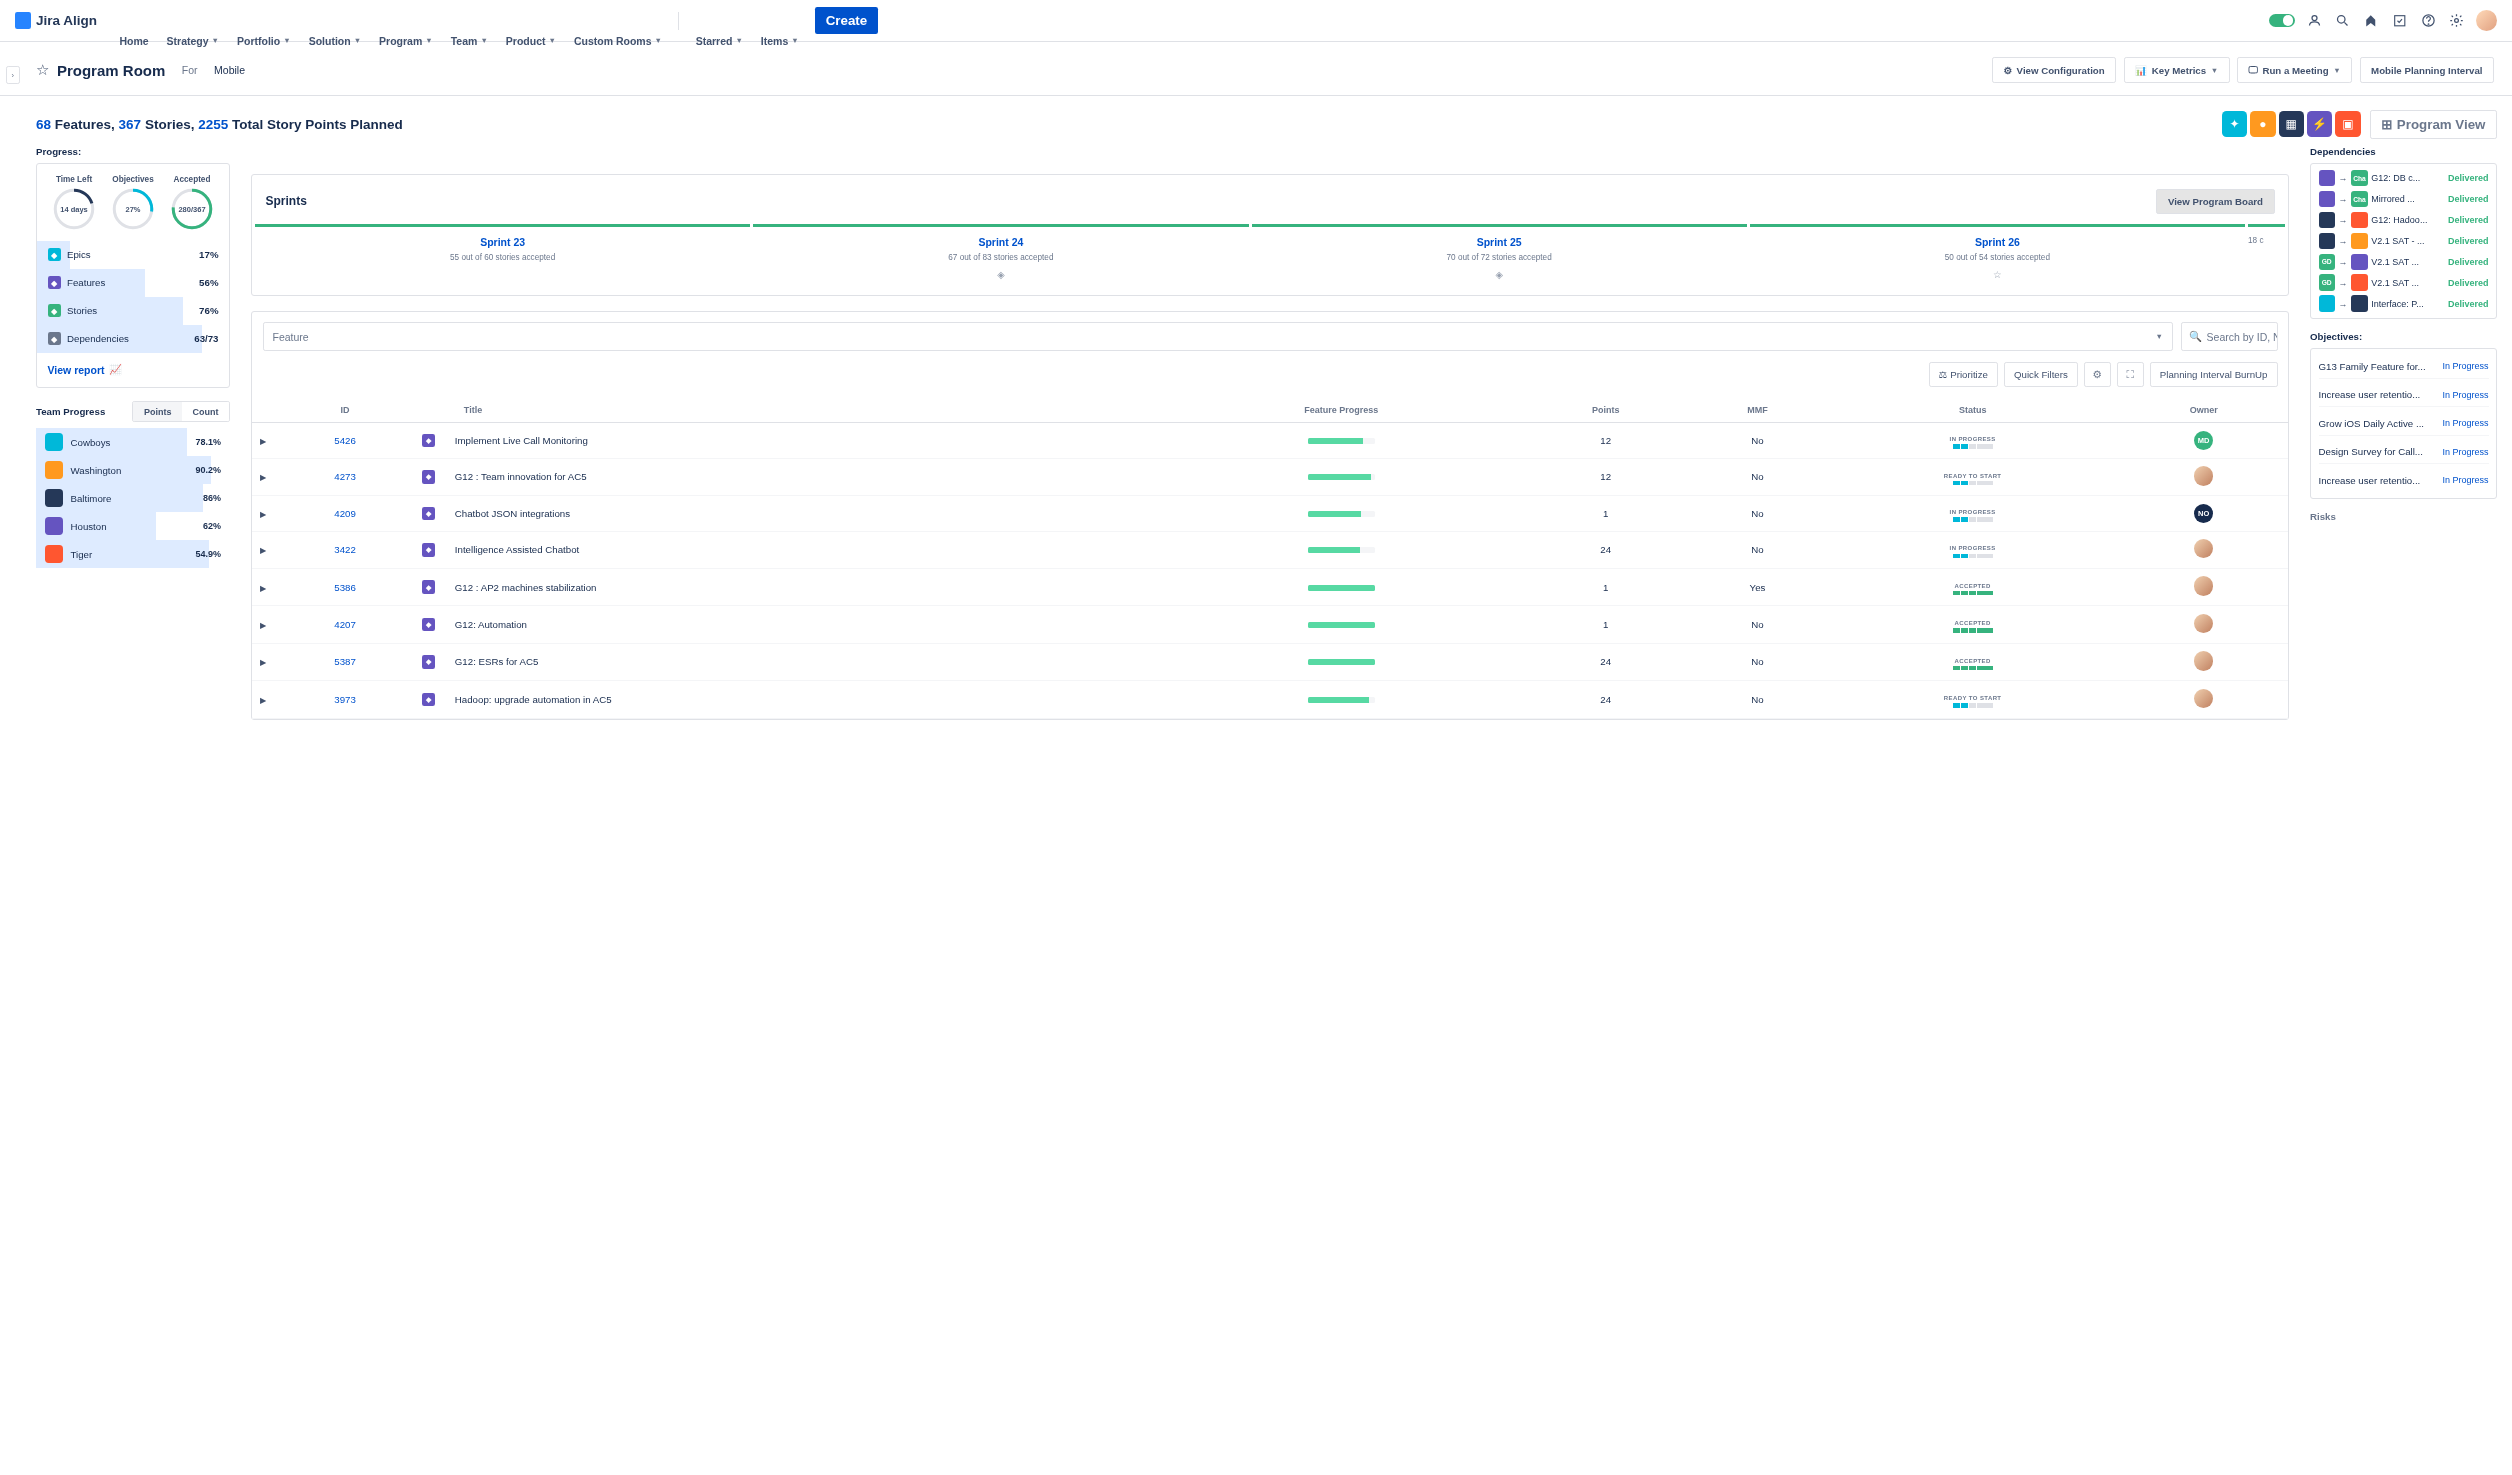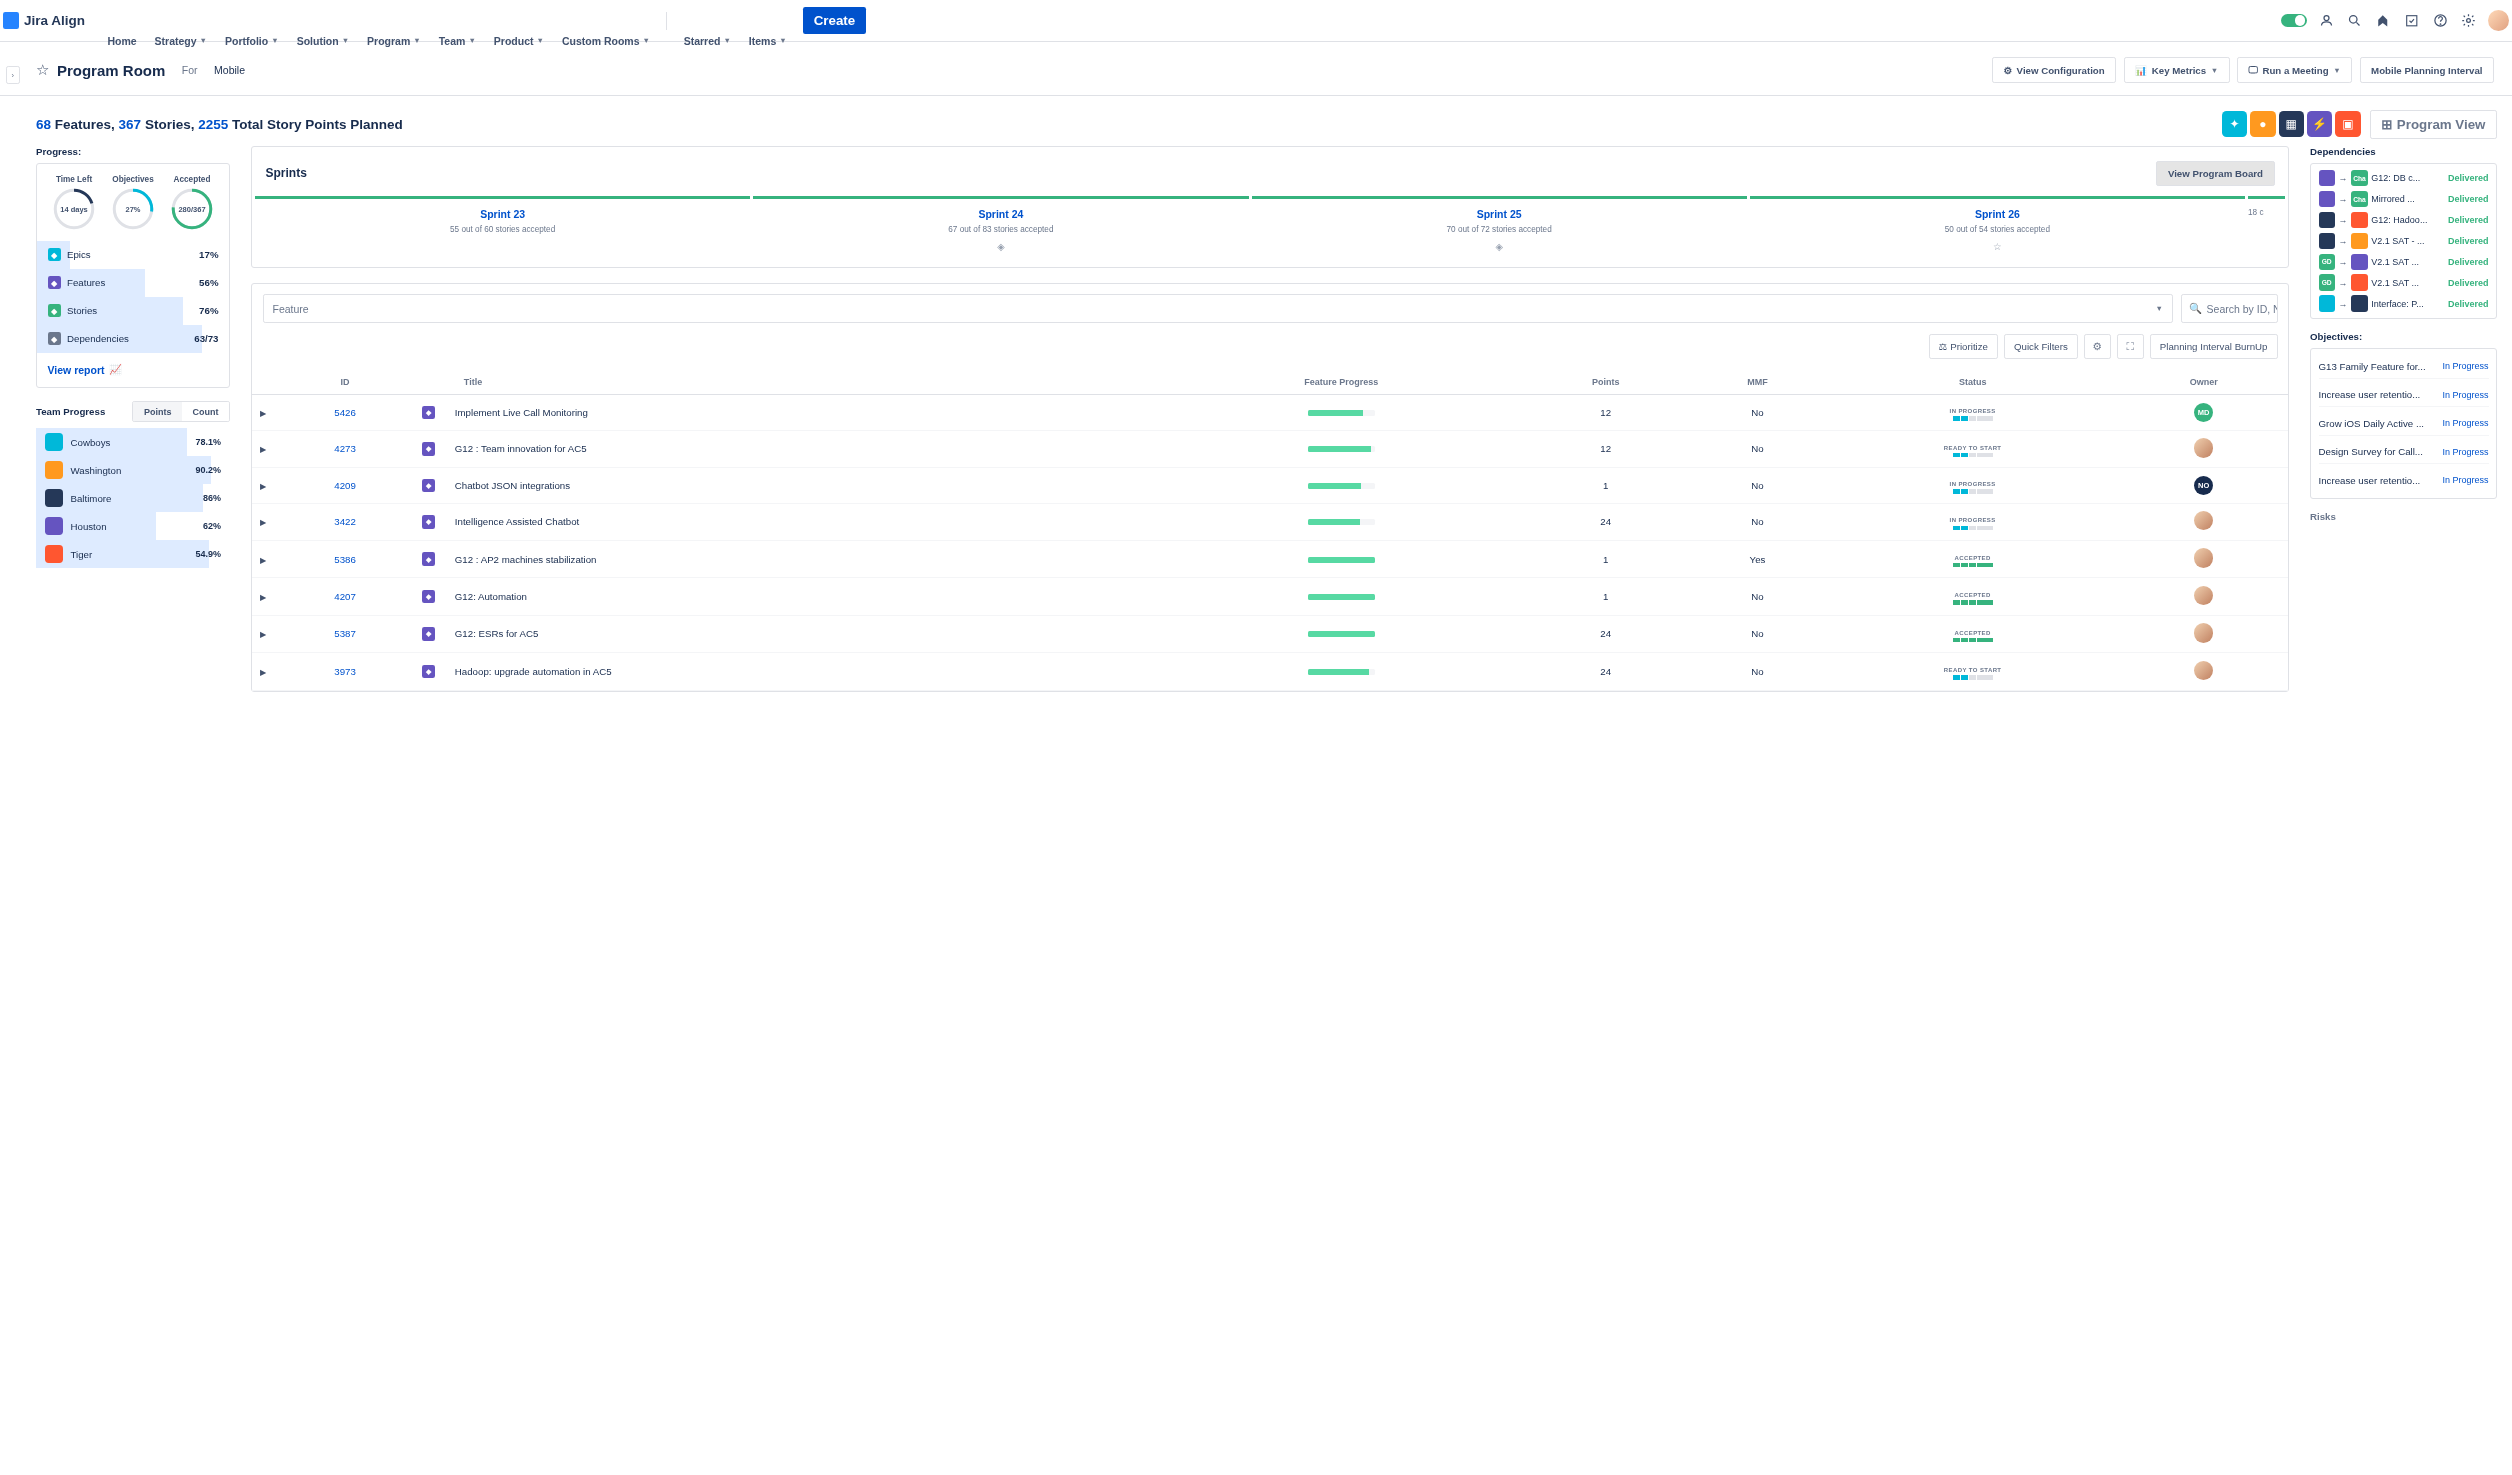--- a/index.html
+++ b/index.html
@@ -1,17 +1,17 @@
 <!DOCTYPE html>
 <html style="font-size:12px"><head>
 <meta charset="utf-8">
 <style>
 * { box-sizing: border-box; margin: 0; padding: 0; font-family: -apple-system, BlinkMacSystemFont, "Segoe UI", sans-serif; }
 body { background: #fff; color: #172B4D; font-size: 10.5px; }
-.topbar { display: flex; align-items: center; height: 42px; padding: 0 3px; border-bottom: 0.7px solid #DFE1E6; gap: 3px; }
+.topbar { display: flex; align-items: center; height: 42px; padding: 0 15px; border-bottom: 0.7px solid #DFE1E6; gap: 3px; }
 .logo { display: flex; align-items: center; gap: 4.5px; font-weight: 700; font-size: 13.5px; color: #253858; margin-right: 12px; }
 .logo-icon { width: 16.4px; height: 16.4px; background: #2684FF; border-radius: 2.2px; position: relative; }
 .logo-icon::before, .logo-icon::after { content: ""; position: absolute; background: #fff; }
 .nav-item { padding: 6px 7.5px; color: #42526E; font-weight: 600; font-size: 10.5px; cursor: pointer; display: flex; align-items: center; gap: 3px; margin-top: 40px; }
 .chev { font-size: 7.5px; color: #6B778C; }
 .nav-sep { width: 0.7px; height: 18px; background: #DFE1E6; margin: 0 6px; }
 .create-btn { background: #0052CC; color: #fff; border: none; padding: 6px 10.5px; font-weight: 600; border-radius: 2.2px; cursor: pointer; margin-left: 6px; }
 .topbar-right { margin-left: auto; display: flex; align-items: center; gap: 10.5px; }
 .toggle { width: 25.4px; height: 13.5px; background: #36B37E; border-radius: 6.7px; position: relative; }
 .toggle::after { content: ""; width: 10.5px; height: 10.5px; background: #fff; border-radius: 50%; position: absolute; top: 1.5px; right: 1.5px; }
@@ -60,21 +60,21 @@
 .tab { padding: 4.5px 10.5px; font-size: 9px; font-weight: 600; color: #42526E; background: #fff; cursor: pointer; }
 .tab.active { background: #F4F5F7; }
 .team-row { position: relative; height: 28px; display: flex; align-items: center; padding: 0 9px; }
 .team-fill { position: absolute; left: 0; top: 0; bottom: 0; background: #DEEBFF; }
 .team-content { position: relative; display: flex; align-items: center; gap: 7.5px; width: 100%; }
 .team-icon { width: 18px; height: 18px; border-radius: 3.7px; }
 .team-val { margin-left: auto; font-weight: 700; font-size: 9px; }
 
 
 .center-col { display: flex; flex-direction: column; gap: 15px; }
-.sprints-card { border: 0.7px solid #DFE1E6; border-radius: 3px; padding: 13.5px 0 12px; }
+.sprints-card { border: 0.7px solid #DFE1E6; border-radius: 3px; padding: 13.5px 0 12px; margin-top: 28px; }
 .sprints-head { display: flex; align-items: center; padding: 0 13.5px 10.5px; }
 .sprints-title { font-weight: 600; font-size: 12px; }
 .vpb-btn { margin-left: auto; border: 0.7px solid #DFE1E6; padding: 6px 10.5px; border-radius: 2.2px; font-weight: 600; color: #42526E; background: #e5e5e5; cursor: pointer; font-size: 9.7px; }
 .sprint-row { display: flex; gap: 3px; padding: 0 3px; }
 .sprint-col { flex: 1; border-top: 3.7px solid #36B37E; padding: 9px 6px 21px; text-align: center; position: relative; }
 .sprint-name { color: #0052CC; font-weight: 600; font-size: 10.5px; margin-bottom: 4.5px; }
 .sprint-sub { font-size: 8.2px; color: #6B778C; }
 .sprint-mark { position: absolute; bottom: 3px; left: 50%; transform: translateX(-50%); color: #97A0AF; font-size: 9.7px; }
 .sprint-tail { width: 37px; border-top: 3.7px solid #36B37E; padding-top: 9px; font-size: 8.2px; color: #6B778C; text-align: left; }
 

